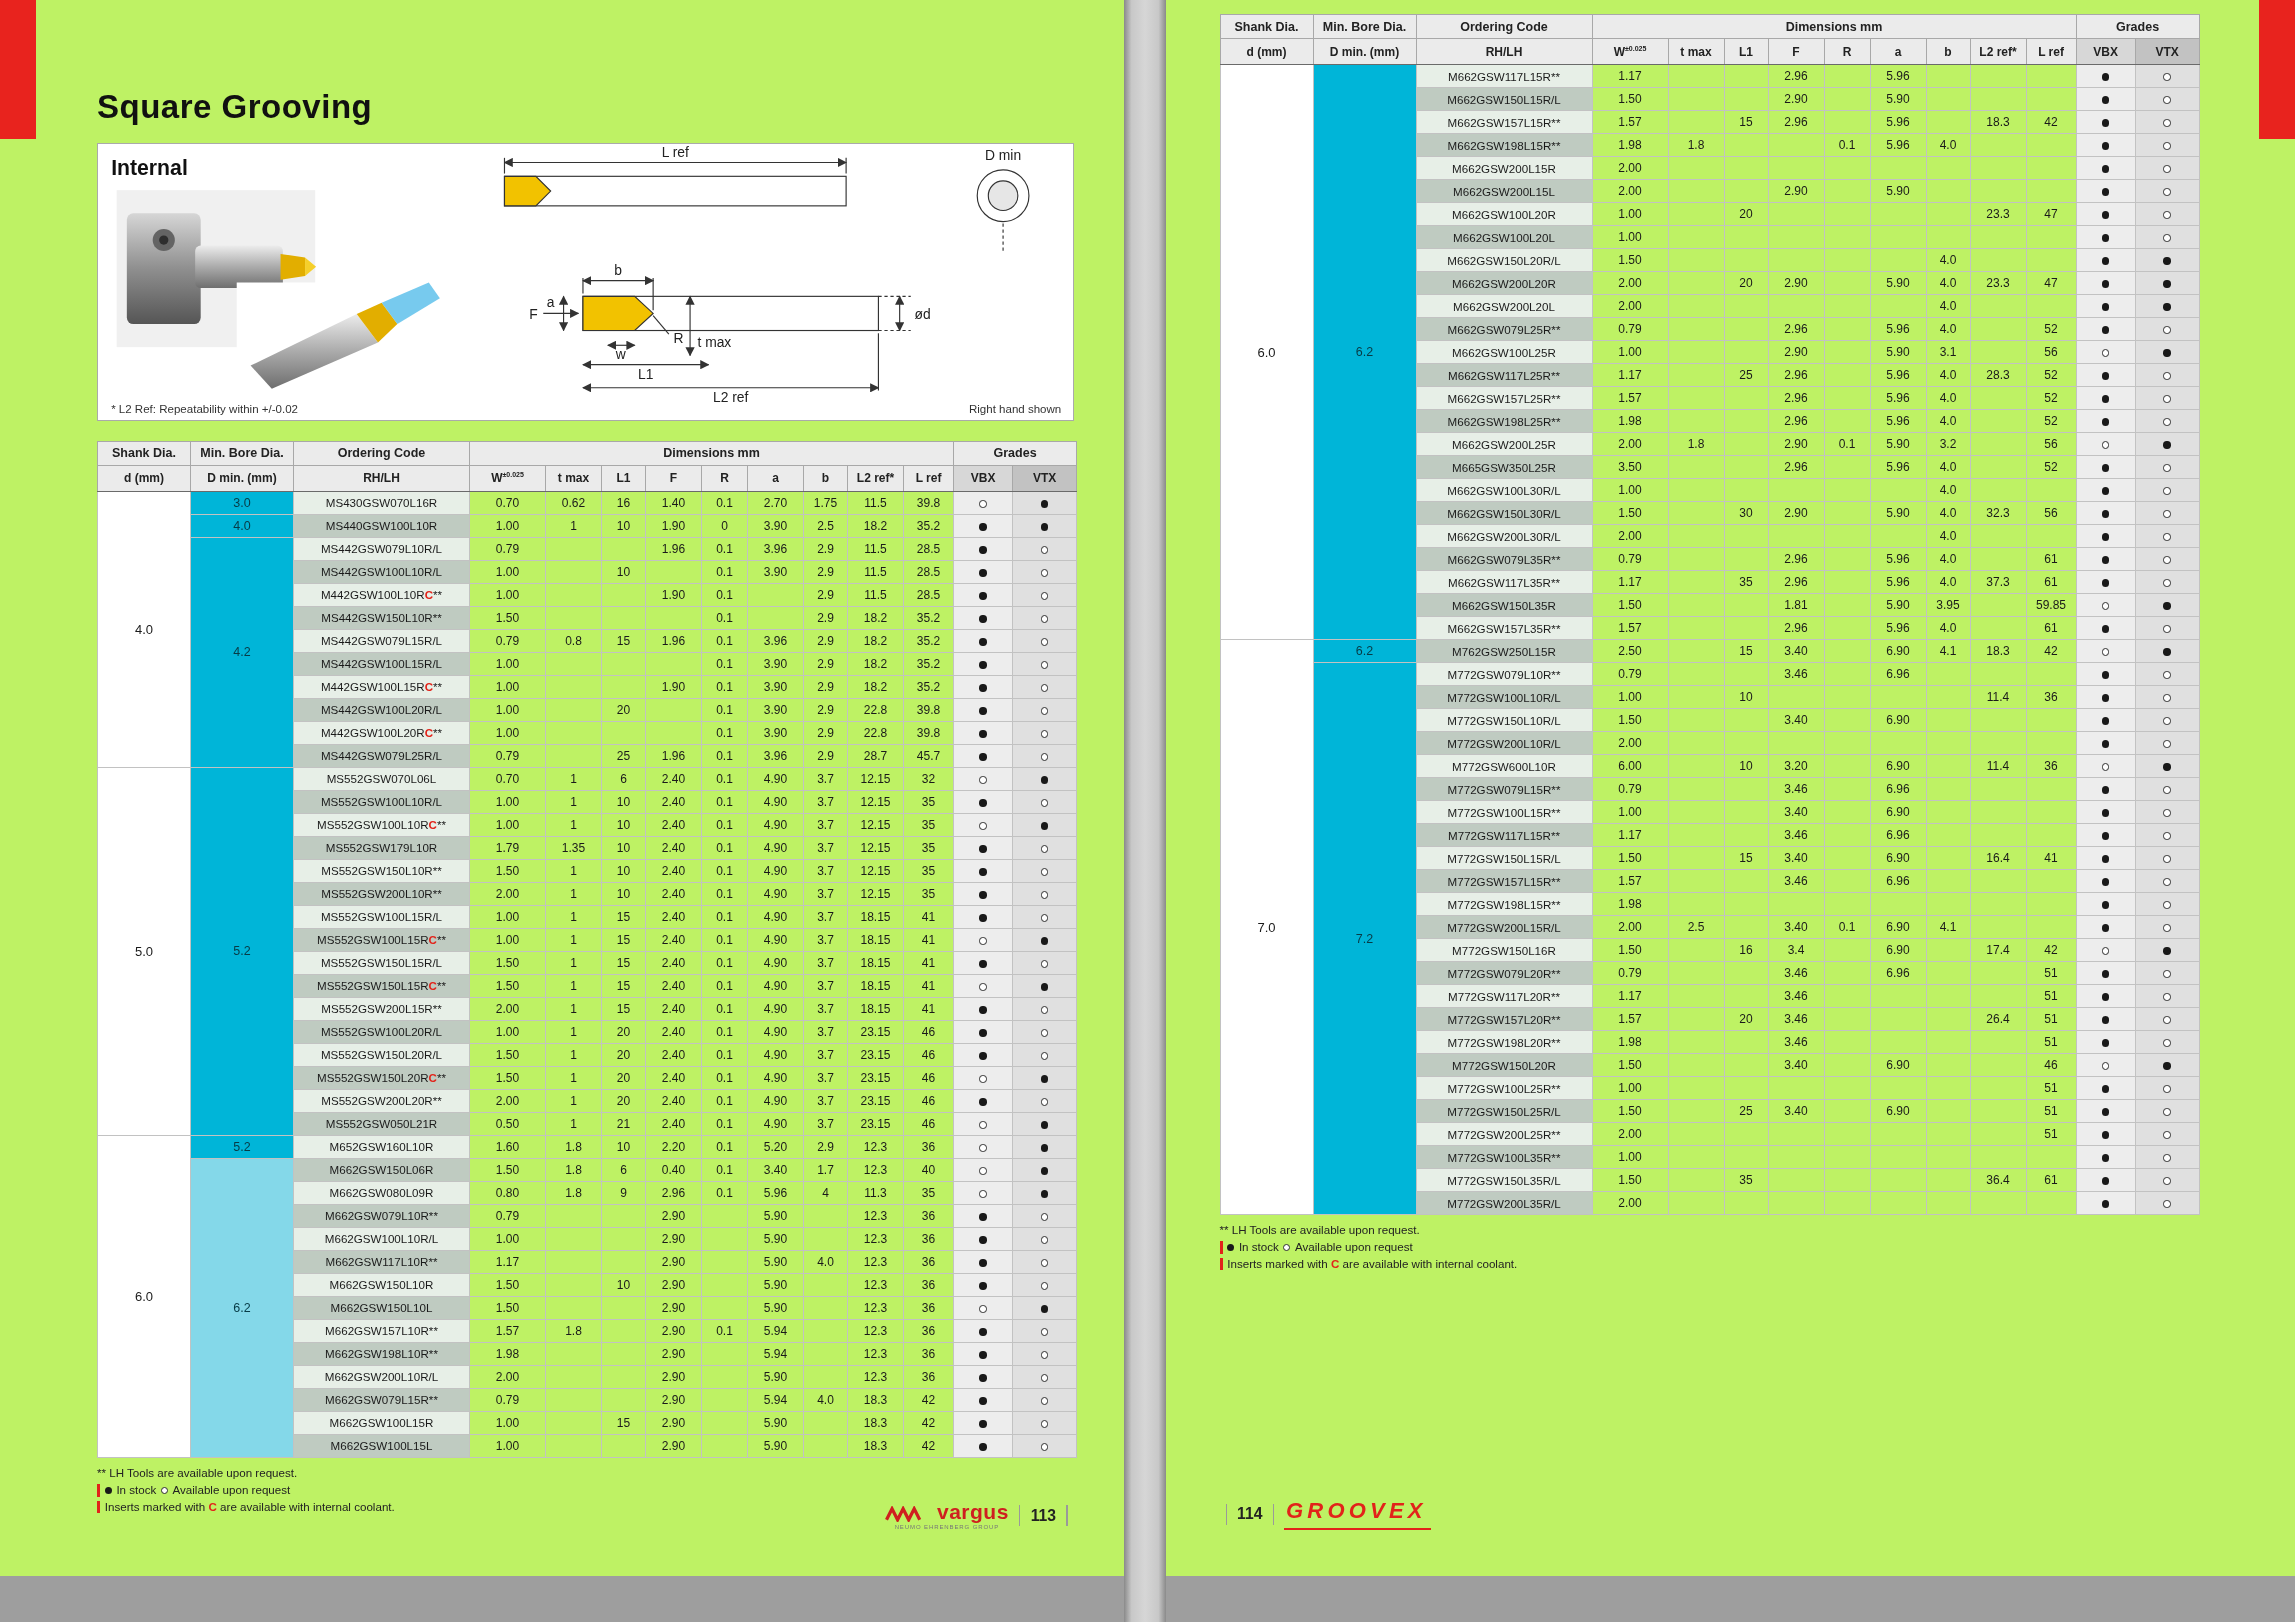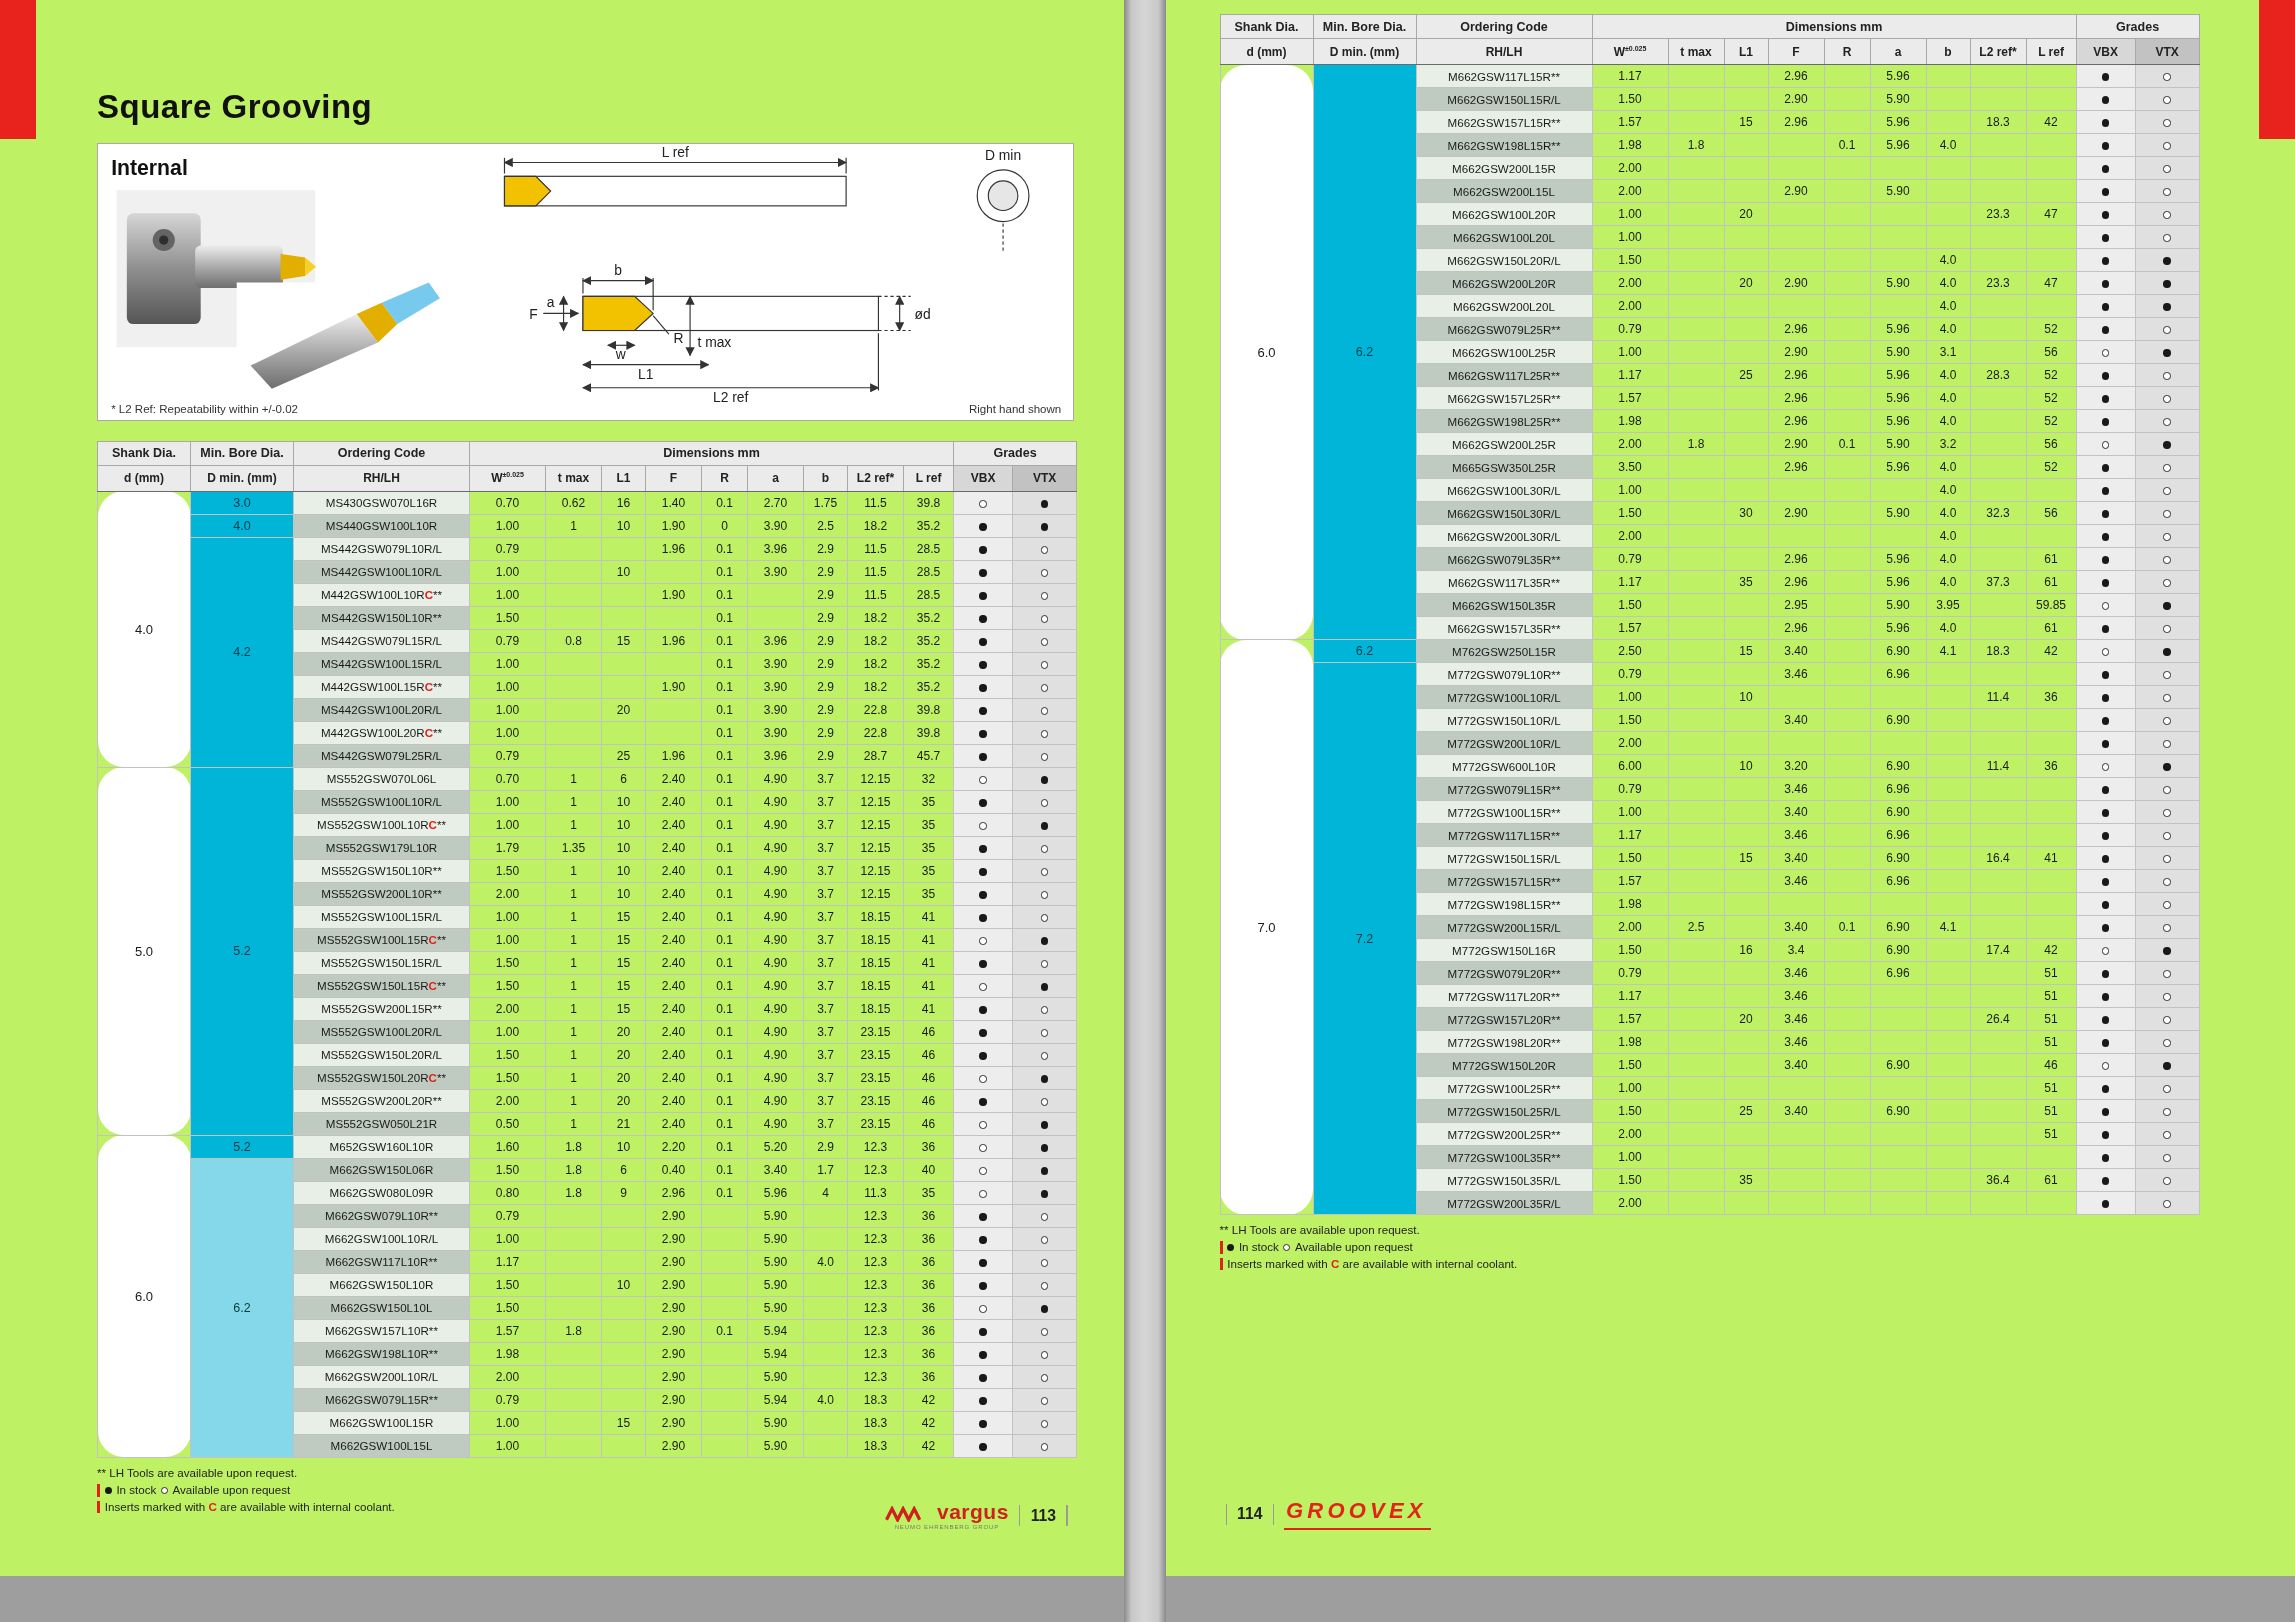--- a/index.html
+++ b/index.html
@@ -38,21 +38,21 @@
   .tablewrap-r { margin-top:14px; }
   table.spec { border-collapse:collapse; table-layout:fixed; width:977px; font-size:12px; border:0.9px solid #8a8a8a; }
   table.spec td, table.spec th { border:0.5px solid #c2c2c2; height:23px; padding:0 0.9px; text-align:center; vertical-align:middle; white-space:nowrap; overflow:hidden; }
   table.spec thead th { background:#ebebeb; border-color:#a8a8a8; font-weight:bold; color:#222;margin-top:24px; }
   table.spec thead tr.h1 th { height:24px; font-size:12.5px; }
   table.spec thead tr.h2 th { height:26px; font-size:12px; border-bottom:1.4px solid #6a6a6a; }
   th.red { color:#e2231a; }
   th.vbxh { background:#d7d7d7 !important; }
   th.vtxh { background:#c2c2c2 !important; }
   sup.wtol { font-size:7px; font-weight:bold; }
-  td.dcol { background:#fff; font-size:13px; border-color:#9a9a9a;border-radius:26px; }
+  td.dcol { background:#fff; font-size:13px; border-color:#9a9a9a; }
   td.dm1 { background:#00b5d8; font-size:12.5px; border-color:#9a9a9a; color:#073b46; }
   td.dm2 { background:#84d8e9; font-size:12.5px; border-color:#9a9a9a; color:#073b46; }
   td.code { text-align:left; padding-left:5.6px; font-size:11.6px; letter-spacing:0; }
   .s0 { background:#e7efe7; }
   .s1 { background:#bfcbc1; }
   td.gr0 { background:#ededed; }
   td.gr1 { background:#e0e0e0; }
   tr.sep  td { border-top:1.9px solid #4a4a4a; }
   tr.msep td { border-top:0.9px solid #777; }
   .redC { color:#e2231a; font-weight:bold; }
@@ -1223,21 +1223,21 @@
               <td>37.3</td>
               <td>61</td>
               <td class="gr0"><span class="dot-f"></span></td>
               <td class="gr1"><span class="dot-o"></span></td>
             </tr>
             <tr class="">
               <td class="code s1">M662GSW150L35R</td>
               <td>1.50</td>
               <td></td>
               <td></td>
-              <td>2.95</td>
+              <td>1.81</td>
               <td></td>
               <td>5.90</td>
               <td>3.95</td>
               <td></td>
               <td>59.85</td>
               <td class="gr0"><span class="dot-o"></span></td>
               <td class="gr1"><span class="dot-f"></span></td>
             </tr>
             <tr class="">
               <td class="code s0">M662GSW157L35R**</td>

